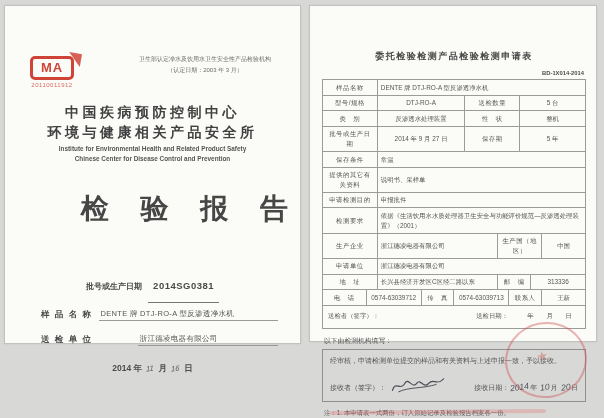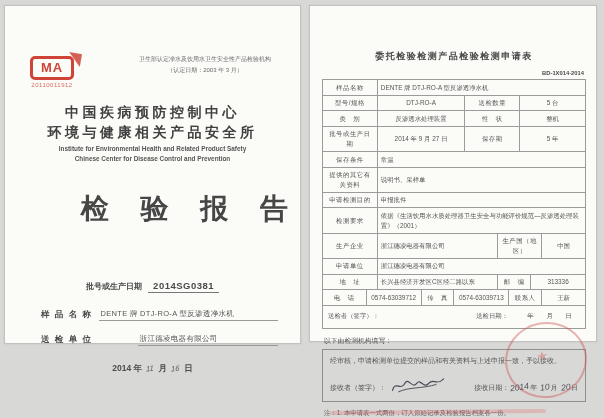--- a/index.html
+++ b/index.html
@@ -27,21 +27,21 @@
   .cma-num{margin-top:2px;font-size:6px;color:#d86a5f;letter-spacing:.5px;}
   .accred{position:absolute;top:48px;left:116px;width:168px;text-align:center;
     font-size:6px;color:#6b6b6b;line-height:1.9;}
   .org{position:absolute;top:96px;left:0;right:0;text-align:center;color:#414141;}
   .org-cn{font-size:14px;font-weight:bold;letter-spacing:3.5px;margin:2px 0;}
   .org-en{font-size:6.4px;font-weight:bold;color:#555;line-height:1.5;}
   .rpt{position:absolute;top:184px;left:0;right:0;text-align:right;
     font-size:28px;font-weight:bold;letter-spacing:12px;text-indent:12px;color:#464646;}
   .acc-line{position:absolute;top:274px;left:0;right:0;text-align:center;
     font-size:8px;font-weight:bold;color:#4a4a4a;}
-  .acc-no{font-size:9.5px;border-bottom:1.5px solid #777;padding:0 5px 1px;
+  .acc-no{font-size:9.5px;border-bottom:1.5px solid #777;padding:0 5px 11px;
     margin-left:4px;letter-spacing:.5px;}
   .fline{position:absolute;left:36px;right:22px;display:flex;align-items:center;
     font-weight:bold;color:#4a4a4a;}
   .fline .flab{font-size:8.5px;letter-spacing:1.5px;white-space:nowrap;}
   .fline .fval{flex:1;margin-left:6px;border-bottom:1px solid #999;font-size:7.5px;
     font-weight:normal;color:#555;padding:0 2px 1px;letter-spacing:.3px;}
   .l-sample{top:303px;} .l-submit{top:328px;gap:39px;}
   .ldate{position:absolute;top:357px;left:0;right:0;text-align:center;
     font-size:8.5px;font-weight:bold;color:#4c4c4c;}
   .hand{display:inline-block;font-style:italic;font-weight:normal;color:#5a5a64;

